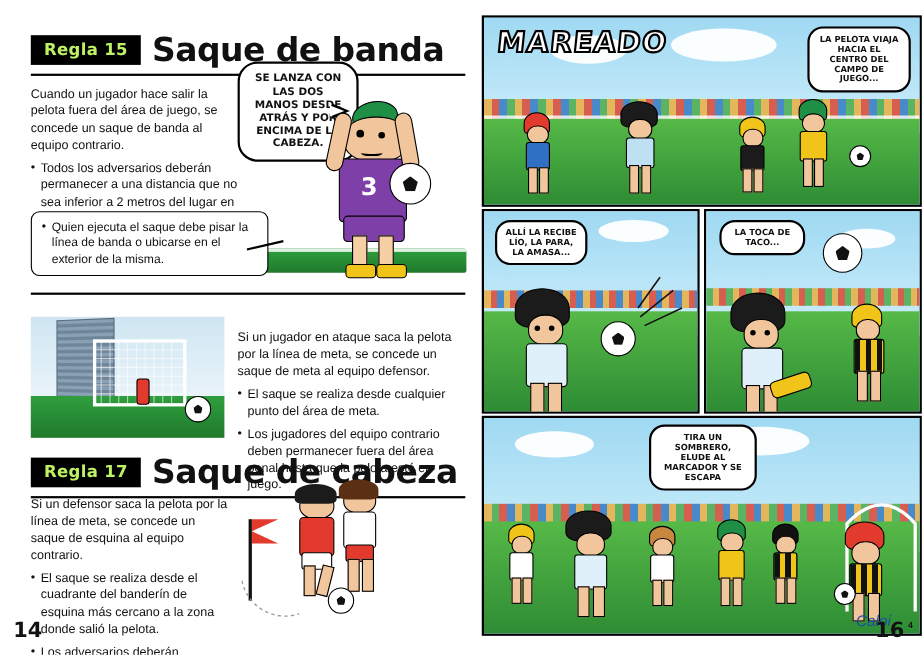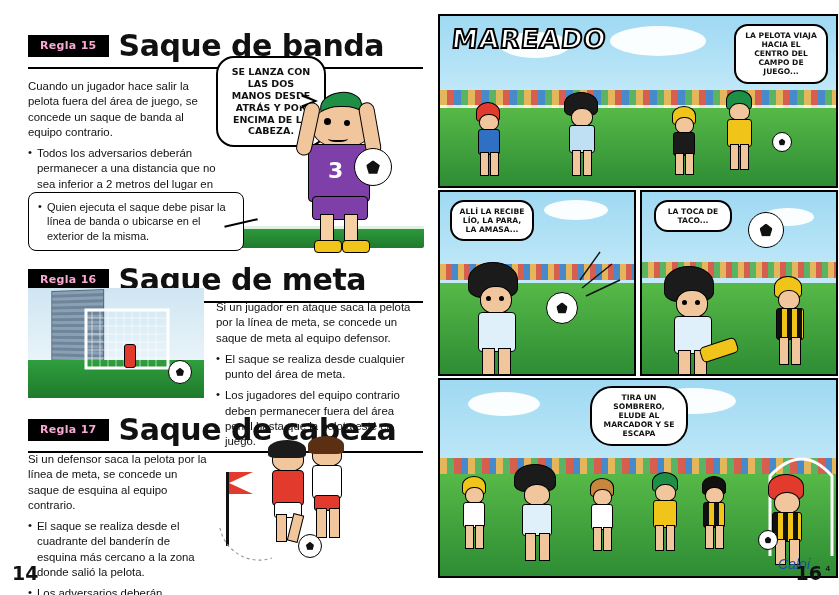--- a/index.html
+++ b/index.html
@@ -11,21 +11,21 @@
   }
   .page{position:relative;width:839px;height:595px;}
 
   
   .left{position:absolute;left:0;top:0;width:430px;height:595px;}
   .right{position:absolute;left:438px;top:14px;width:396px;height:567px;}
 
   
   .rule-head{display:flex;align-items:center;gap:10px;}
   .rule-tag{
-    background:#000;color:#f9a8d4;font-weight:bold;font-size:11px;
+    background:#000;color:#bef264;font-weight:bold;font-size:15px;
     padding:4px 12px 5px 12px;letter-spacing:.3px;
     font-family:"DejaVu Sans", sans-serif;
   }
   .rule-title{
     font-size:30px;font-weight:bold;color:#111;letter-spacing:-0.5px;
     font-family:"DejaVu Sans", sans-serif;
   }
   .rule-sep{height:2px;background:#000;margin-top:4px;}
 
   .body-text{font-size:11.4px;line-height:1.34;color:#111;}
@@ -164,24 +164,20 @@
         <div style="position:absolute;left:126px;top:200px;width:26px;height:11px;background:#f0c419;border:1.6px solid #000;border-radius:4px;"></div>
       </div>
     </div>
 
     <div class="callout">
       <div class="b">Quien ejecuta el saque debe pisar la línea de banda o ubicarse en el exterior de la misma.</div>
     </div>
     <div class="callout-line"></div>
 
     <div class="s16">
-      <div class="rule-head">
-        <span class="rule-tag">Regla 16</span>
-        <span class="rule-title">Saque de meta</span>
-      </div>
       <div class="rule-sep"></div>
       <div class="txt body-text">
         <p>Si un jugador en ataque saca la pelota por la línea de meta, se concede un saque de meta al equipo defensor.</p>
         <div class="bullet">El saque se realiza desde cualquier punto del área de meta.</div>
         <div class="bullet">Los jugadores del equipo contrario deben permanecer fuera del área penal hasta que la pelota esté en juego.</div>
       </div>
     </div>
 
     <div class="illus16">
       <div style="position:absolute;left:0;top:0;width:176px;height:76px;background:linear-gradient(#cfe6f2,#eaf4fa);"></div>
@@ -375,21 +371,21 @@
       <div style="position:absolute;left:58px;top:150px;width:36px;height:14px;background:#f0c419;border:1.6px solid #000;border-radius:5px;transform:rotate(-18deg);"></div>
     </div>
 
     <div class="panel" style="left:0;top:364px;width:396px;height:196px;">
       <div class="sky"></div>
       <div class="cloud" style="left:28px;top:12px;width:72px;height:24px;"></div>
       <div class="cloud" style="left:210px;top:8px;width:86px;height:26px;"></div>
       <div class="stand" style="top:78px;height:18px;background:repeating-linear-gradient(90deg,#e8b14a 0 7px,#4fae52 7px 14px,#d94f3d 14px 21px,#3b7fc4 21px 28px);opacity:.9;"></div>
       <div class="field" style="height:52%;"></div>
 
-      <div class="cbub" style="left:150px;top:6px;width:80px;border-radius:22px;">
+      <div class="cbub" style="left:150px;top:6px;width:80px;">
         <span>Tira un sombrero, elude al marcador y se escapa</span>
       </div>
 
       <svg width="396" height="196" style="position:absolute;left:0;top:0;">
         <path d="M330 176 L330 96 Q362 62 392 96 L392 176" fill="none" stroke="#fff" stroke-width="3"></path>
       </svg>
 
       <div style="position:absolute;left:22px;top:96px;">
         <div style="position:absolute;left:0;top:0;width:22px;height:17px;background:#f0c419;border-radius:50% 50% 20% 20%;border:1.4px solid #000;"></div>
         <div style="position:absolute;left:3px;top:11px;width:17px;height:15px;background:#f2c69c;border:1.4px solid #000;border-radius:46%;"></div>

